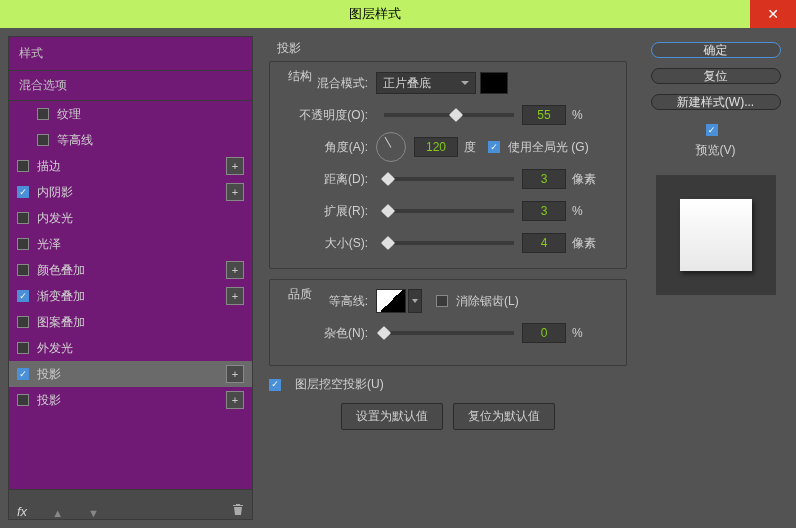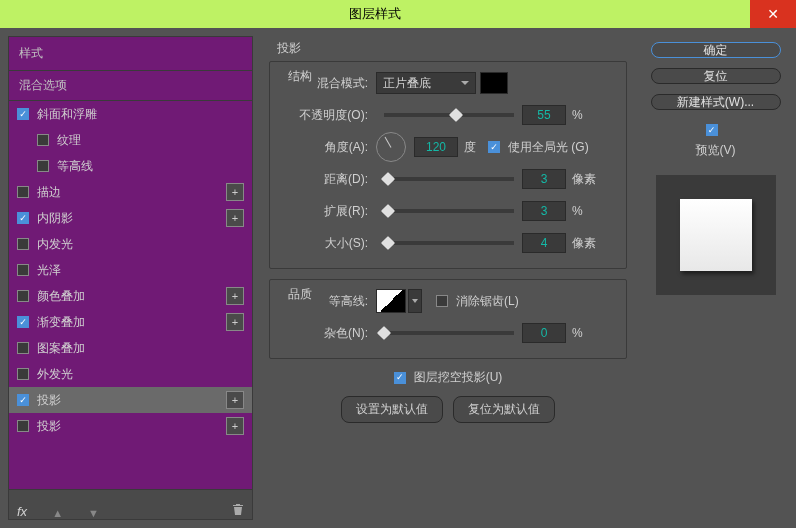--- a/index.html
+++ b/index.html
@@ -28,56 +28,52 @@
 .section-title { font-size: 12px; margin-bottom: 4px; margin-left: 8px; }
 .fieldset { border: 1px solid #3a3a3a; border-radius: 2px; padding: 10px 14px 14px 14px; margin-bottom: 10px; position: relative; }
 .fieldset-legend { position: absolute; top: -8px; left: 12px; background: #535353; padding: 0 6px; font-size: 12px; margin-top: 14px; }
 .row { display: flex; align-items: center; margin-bottom: 10px; height: 22px; }
 .row-label { width: 92px; text-align: right; padding-right: 8px; font-size: 12px; }
 .dropdown { width: 100px; height: 22px; background: #3a3a3a; border: 1px solid #2a2a2a; display: flex; align-items: center; padding: 0 6px; color: #d0d0d0; font-size: 12px; position: relative; }
 .dropdown::after { content: ""; position: absolute; right: 6px; border-left: 4px solid transparent; border-right: 4px solid transparent; border-top: 4px solid #aaa; }
 .swatch { width: 28px; height: 22px; background: #000; margin-left: 4px; border: 1px solid #2a2a2a; }
 .slider { width: 130px; height: 4px; background: #3a3a3a; position: relative; margin: 0 8px; display: flex; align-items: center; }
 .slider-thumb { position: absolute; width: 10px; height: 10px; background: #e0e0e0; border-radius: 1px; top: -3px; transform: translateX(-50%) rotate(45deg); }
-.num-input { width: 44px; height: 20px; background: #3a3a3a; border: 1px solid #2a2a2a; color: #14b8a6; text-align: center; font-size: 12px; }
+.num-input { width: 44px; height: 20px; background: #3a3a3a; border: 1px solid #2a2a2a; color: #84cc16; text-align: center; font-size: 12px; }
 .unit { margin-left: 6px; font-size: 12px; }
 .angle-dial { width: 30px; height: 30px; border: 1px solid #888; border-radius: 50%; position: relative; margin-right: 8px; }
 .angle-dial::after { content: ""; position: absolute; width: 12px; height: 1px; background: #ccc; top: 50%; left: 50%; transform-origin: left center; transform: rotate(-120deg); }
 .contour { width: 30px; height: 24px; background: linear-gradient(135deg, #fff 50%, #000 50%); border: 1px solid #2a2a2a; margin-right: 2px; }
 .contour-dd { width: 14px; height: 24px; background: #3a3a3a; border: 1px solid #2a2a2a; display: flex; align-items: center; justify-content: center; }
 .contour-dd::after { content: ""; border-left: 3px solid transparent; border-right: 3px solid transparent; border-top: 4px solid #aaa; }
 .btn-row { display: flex; gap: 10px; justify-content: center; margin-top: 10px; }
-.center-btn { padding: 4px 14px; background: #4a4a4a; border: 1px solid #2a2a2a; color: #d0d0d0; font-size: 12px; border-radius: 8px; }
+.center-btn { padding: 4px 14px; background: #4a4a4a; border: 1px solid #2a2a2a; color: #d0d0d0; font-size: 12px; border-radius: 2px; }
 .right-panel { width: 145px; display: flex; flex-direction: column; align-items: center; gap: 10px; padding-top: 6px; }
 .pill-btn { width: 130px; height: 16px; border-radius: 13px; background: #4a4a4a; border: 1px solid #2a2a2a; display: flex; align-items: center; justify-content: center; font-size: 12px; color: #e0e0e0; text-align: right; }
 .pill-btn.primary { border: 1px solid #4a90d9; }
 .preview-check { display: flex; align-items: center; gap: 6px; margin-top: 4px; flex-direction: column; }
 .preview-box { width: 120px; height: 120px; background: #3a3a3a; display: flex; align-items: center; justify-content: center; margin-top: 6px; }
 .preview-inner { width: 72px; height: 72px; background: linear-gradient(#fff, #e8e8e8); box-shadow: 2px 3px 4px rgba(0,0,0,0.5); }
-.check-row { display: flex; align-items: center; justify-content: center; margin-top: 6px; }
+.check-row { display: flex; align-items: center; gap: 6px; margin-top: 6px; }
 </style>
 </head>
 <body>
 
 <div class="titlebar">
   <div class="title">图层样式</div>
   <div class="close-btn">✕</div>
 </div>
 
 <div class="main">
 
   <div class="left-panel">
     <div class="style-list">
       <div class="left-header">样式</div>
       <div class="left-header2">混合选项</div>
       <div id="style-items">
-          <div class="style-item">
-            <span class="checkbox checked"></span>
-            <span>斜面和浮雕</span>
-          </div>
           <div class="style-item indent">
             <span class="checkbox"></span>
             <span>纹理</span>
           </div>
           <div class="style-item indent">
             <span class="checkbox"></span>
             <span>等高线</span>
           </div>
           <div class="style-item">
             <span class="checkbox"></span>
@@ -196,21 +192,21 @@
     <div class="fieldset">
       <div class="fieldset-legend">品质</div>
       <div class="row">
         <div class="row-label">等高线:</div>
         <div class="contour"></div>
         <div class="contour-dd"></div>
         <span style="width:14px"></span>
         <span class="checkbox"></span>
         <span>消除锯齿(L)</span>
       </div>
-      <div class="row" style="margin-bottom:0">
+      <div class="row" style="margin-bottom:7px">
         <div class="row-label">杂色(N):</div>
         <div class="slider">
             <div class="slider-thumb" style="left:0%"></div>
           </div>
         <input class="num-input" value="0" style="">
         <span class="unit">%</span>
       </div>
     </div>
 
     <div class="check-row">

